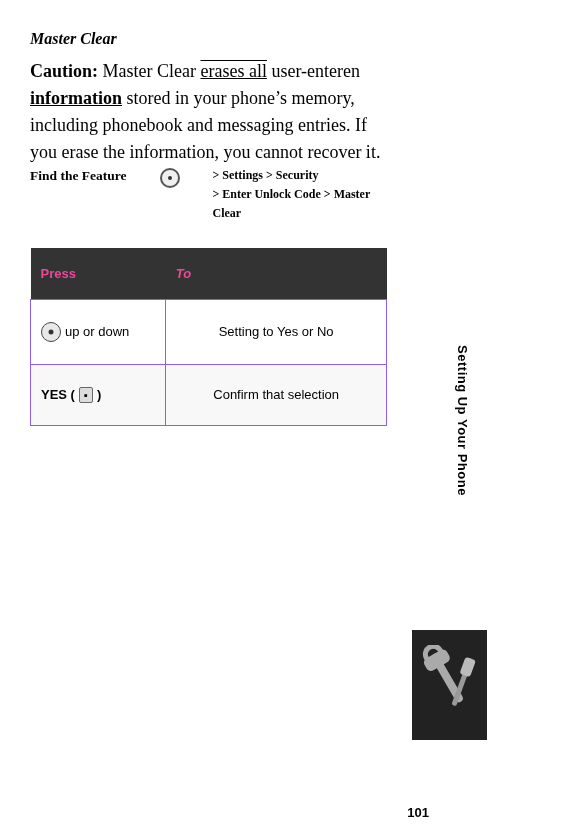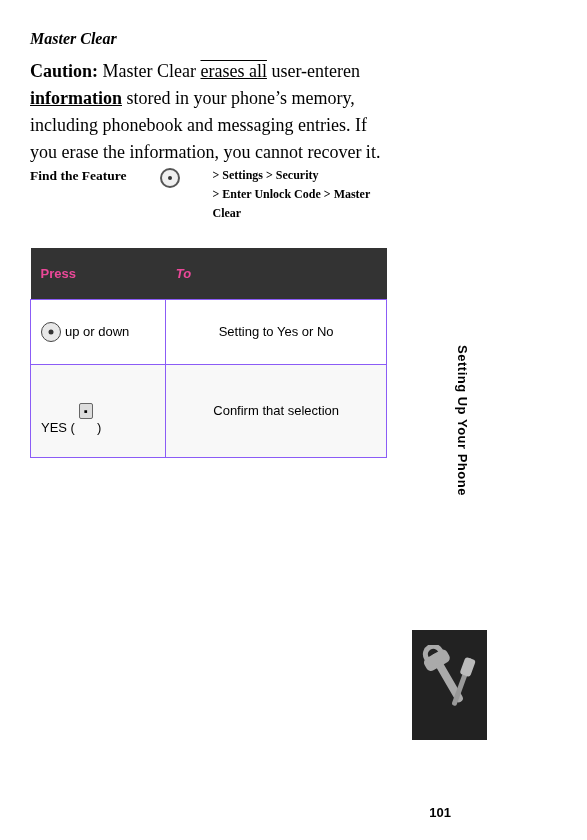--- a/index.html
+++ b/index.html
@@ -186,30 +186,29 @@
       background: #222;
       display: flex;
       align-items: center;
       justify-content: center;
       overflow: hidden;
     }
 
     .page-number {
       position: absolute;
       bottom: 20px;
-      right: 36px;
+      right: 58px;
       font-size: 13px;
       font-weight: bold;
       font-family: Arial, sans-serif;
     }
 
     .yes-label {
-      font-weight: normal;
-      font-family: Arial, sans-serif;
-      margin-top: 33px;
+      font-weight: bold;
+      font-family: Arial, sans-serif;
     }
 
     .no-label {
       font-weight: bold;
       font-family: Arial, sans-serif;
     }
 
     .cell-content {
       display: flex;
       align-items: center;

